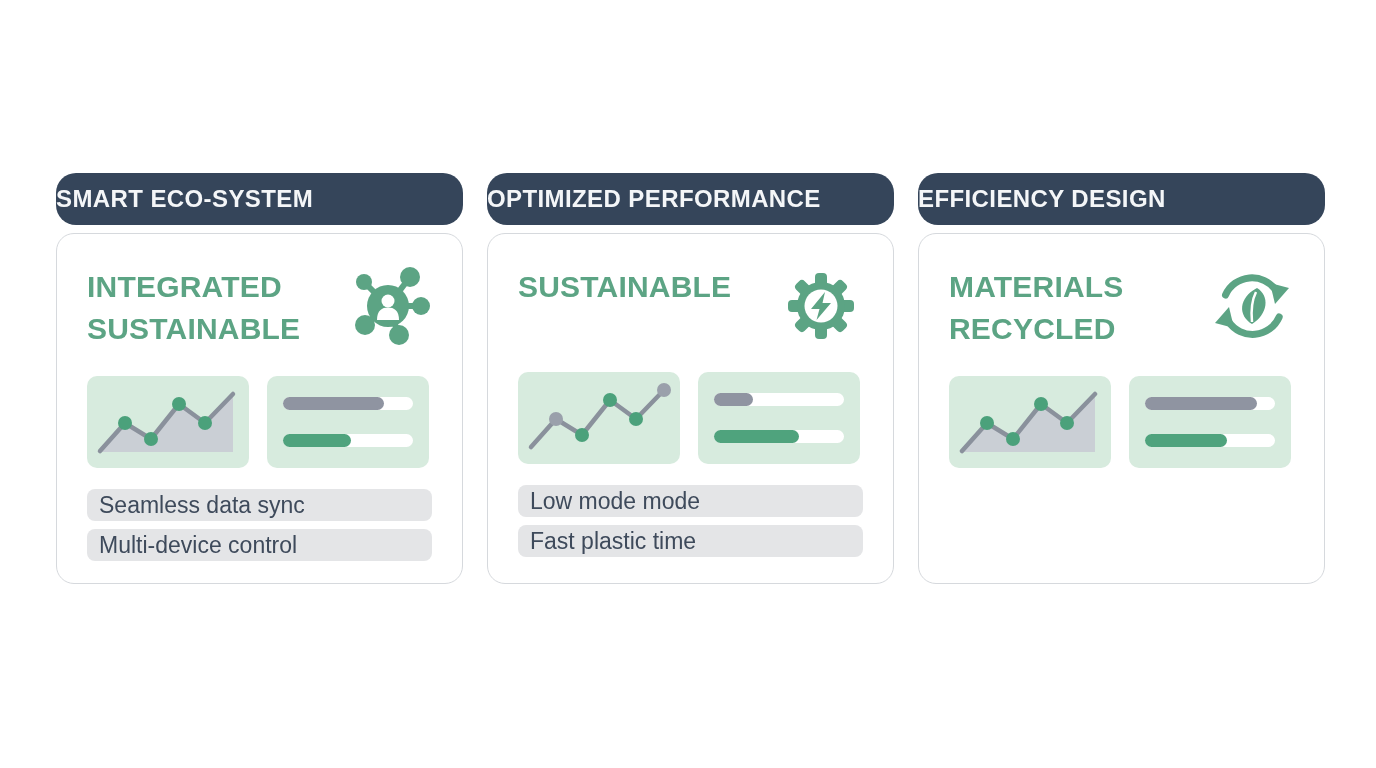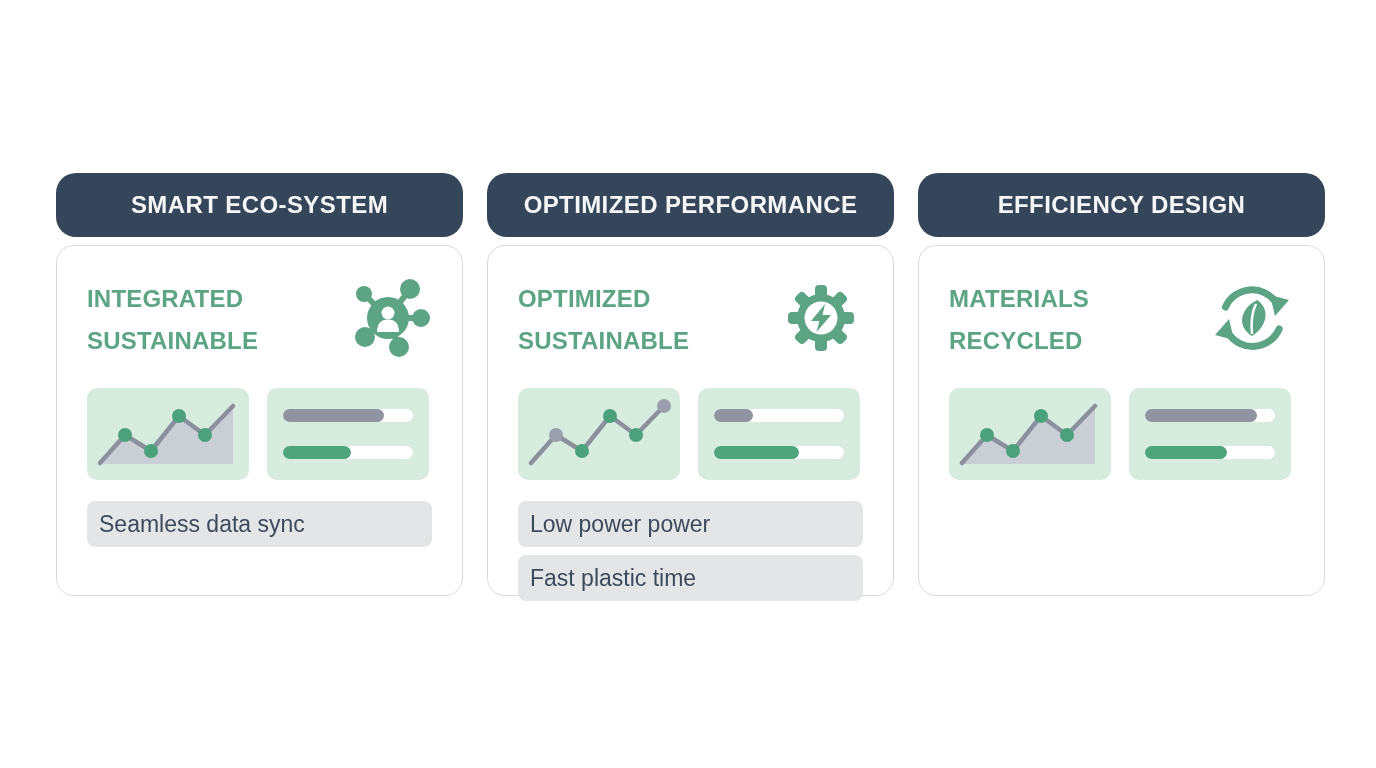--- a/index.html
+++ b/index.html
@@ -8,43 +8,43 @@
     background: #ffffff;
     font-family: "Liberation Sans", sans-serif;
     overflow: hidden;
   }
   .board {
     position: absolute; left: 56px; top: 173px;
     display: flex; gap: 24px;
   }
   .column { width: 407px; }
   .header-pill {
-    height: 64px; border-radius: 20px;
+    height: 52px; border-radius: 20px;
     background: var(--header_bg);
-    display: flex; align-items: center; justify-content: center;
+    display: flex; align-items: center; justify-content: flex-start;
     margin-bottom: 8px;
   }
   .header-pill span {
     color: var(--header_text); font-size: 24px; font-weight: 700;
     letter-spacing: 0.4px;
   }
   .card {
     box-sizing: border-box;
     height: 351px; border-radius: 18px;
     background: #ffffff;
     border: 1.5px solid var(--card_border);
     padding: 0 30px;
   }
   .title-row {
     margin-top: 32px;
     display: flex; justify-content: space-between; align-items: flex-start;
   }
   .card-title {
     color: var(--accent_green);
-    font-size: 24px; line-height: 42px; font-weight: 700;
+    font-size: 30px; line-height: 42px; font-weight: 700;
     letter-spacing: 0.2px;
   }
   .card-icon { width: 84px; height: 84px; flex: 0 0 auto; margin-top: -4px; }
   .icon-fill { fill: var(--accent_green); }
   .thumbs-row { margin-top: 26px; display: flex; gap: 18px; }
   .thumb {
     width: 162px; height: 92px; border-radius: 10px;
     background: var(--panel_green);
     position: relative;
   }
@@ -57,21 +57,21 @@
     position: absolute; left: 16px; width: 130px; height: 13px;
     border-radius: 7px; background: #ffffff;
   }
   .track-1 { top: 21px; }
   .track-2 { top: 58px; }
   .fill { height: 100%; border-radius: 7px; }
   .fill-gray { background: var(--bar_gray); }
   .fill-green { background: var(--bar_green); }
   .features { margin-top: 21px; }
   .feature-pill {
-    height: 46px; border-radius: 8px;
+    height: 32px; border-radius: 8px;
     background: var(--pill_bg);
     display: flex; align-items: center;
     padding: 0 12px; margin-bottom: 8px;
   }
   .feature-pill span {
     color: var(--pill_text); font-size: 23px; font-weight: 400;
   }
 </style>
 </head>
 <body>
@@ -125,32 +125,34 @@
           </div>
           <div class="track track-2">
             <div class="fill fill-green" style="width: 52%;"></div>
           </div>
         </div>
       </div>
       <div class="features">
         <div class="feature-pill">
           <span>Seamless data sync</span>
         </div>
+        <div class="feature-pill">
+          <span>Multi-device control</span>
+        </div>
       </div>
     </div>
   </div>
 
   <div class="column">
     <div class="header-pill">
       <span>OPTIMIZED PERFORMANCE</span>
     </div>
     <div class="card">
       <div class="title-row">
         <div class="card-title">
-          <div>OPTIMIZED</div>
           <div>SUSTAINABLE</div>
         </div>
         <svg class="card-icon" viewBox="0 0 84 84">
           <g class="icon-fill">
             <rect x="36" y="11" width="12" height="18" rx="4" transform="rotate(0 42 44)"></rect>
             <rect x="36" y="11" width="12" height="18" rx="4" transform="rotate(45 42 44)"></rect>
             <rect x="36" y="11" width="12" height="18" rx="4" transform="rotate(90 42 44)"></rect>
             <rect x="36" y="11" width="12" height="18" rx="4" transform="rotate(135 42 44)"></rect>
             <rect x="36" y="11" width="12" height="18" rx="4" transform="rotate(180 42 44)"></rect>
             <rect x="36" y="11" width="12" height="18" rx="4" transform="rotate(225 42 44)"></rect>
@@ -177,21 +179,21 @@
           <div class="track track-1">
             <div class="fill fill-gray" style="width: 30%;"></div>
           </div>
           <div class="track track-2">
             <div class="fill fill-green" style="width: 65%;"></div>
           </div>
         </div>
       </div>
       <div class="features">
         <div class="feature-pill">
-          <span>Low power power</span>
+          <span>Low mode mode</span>
         </div>
         <div class="feature-pill">
           <span>Fast plastic time</span>
         </div>
       </div>
     </div>
   </div>
 
   <div class="column">
     <div class="header-pill">

